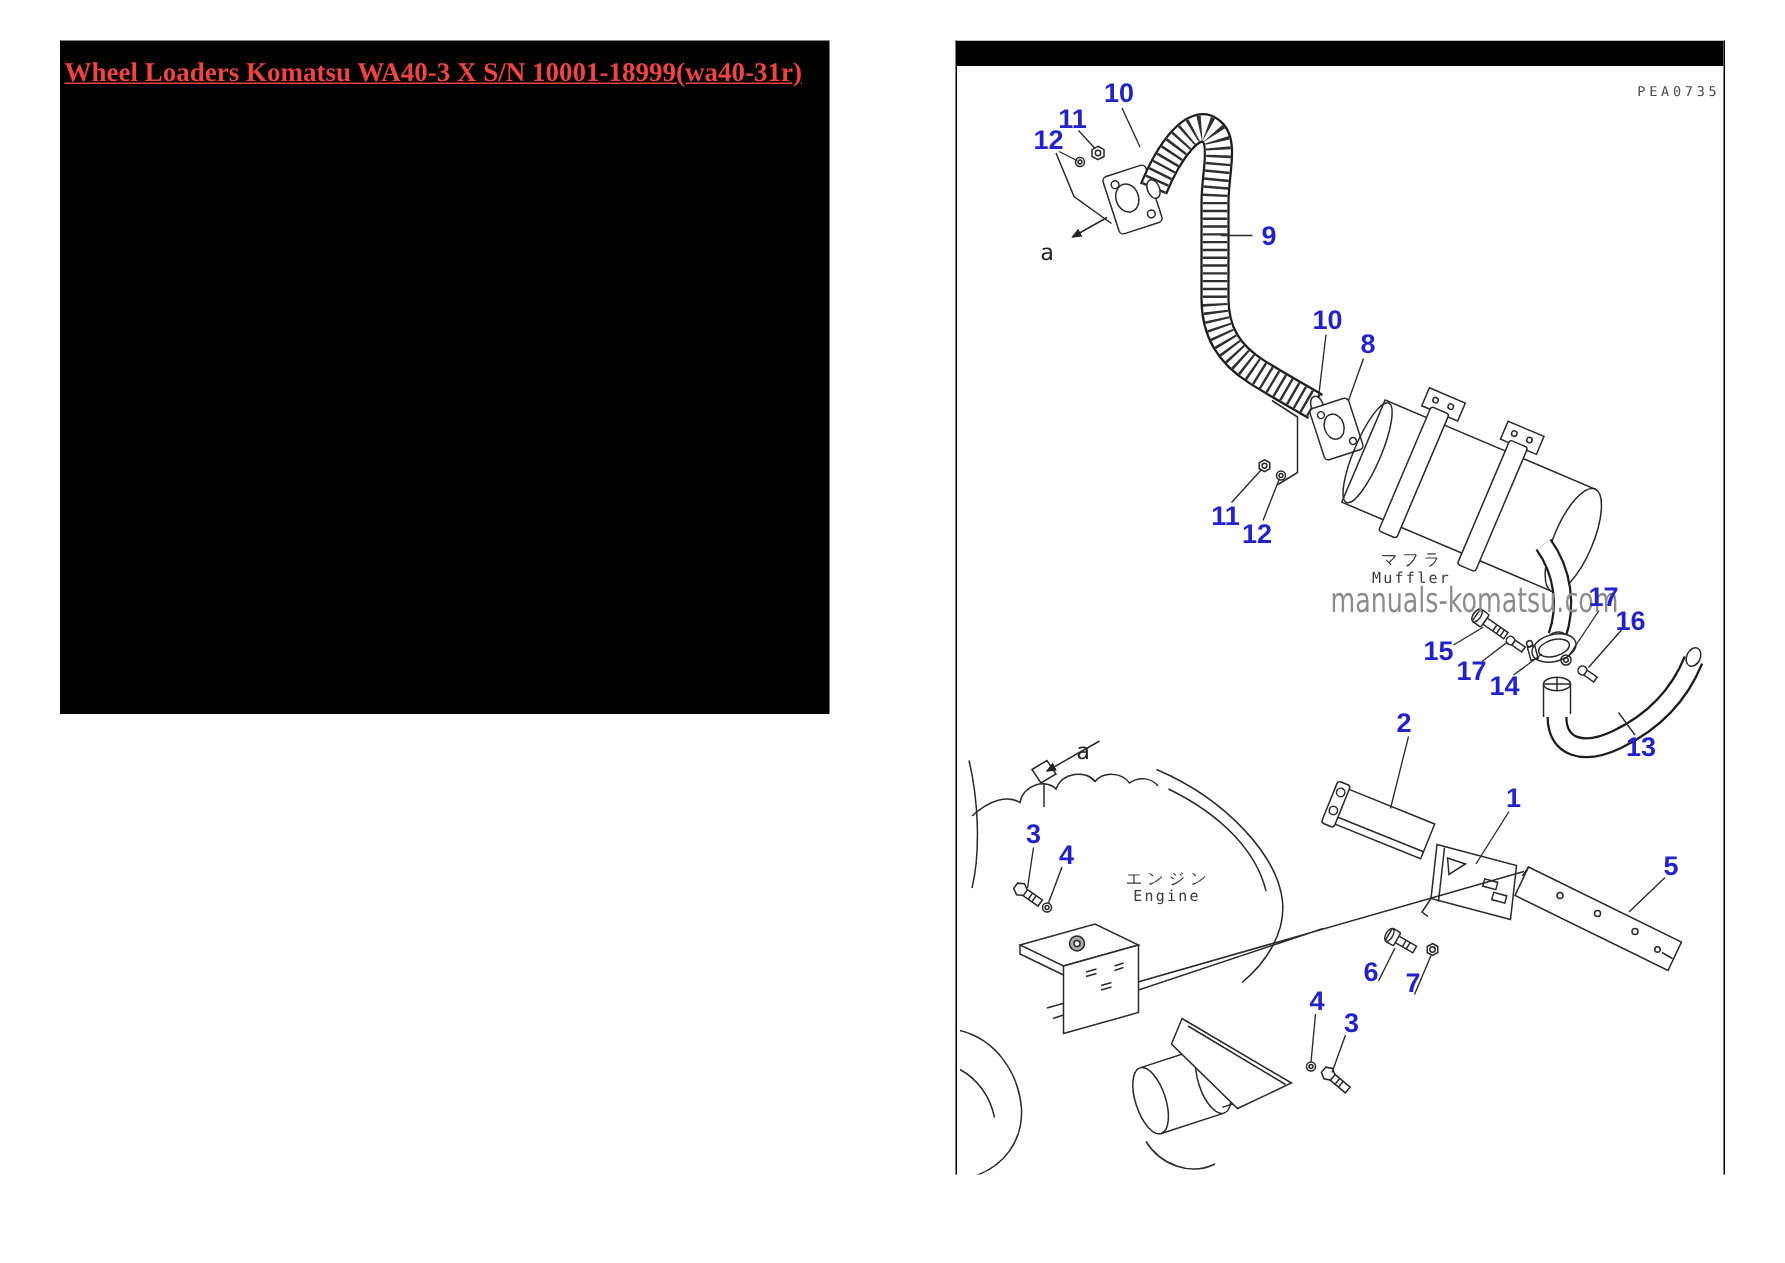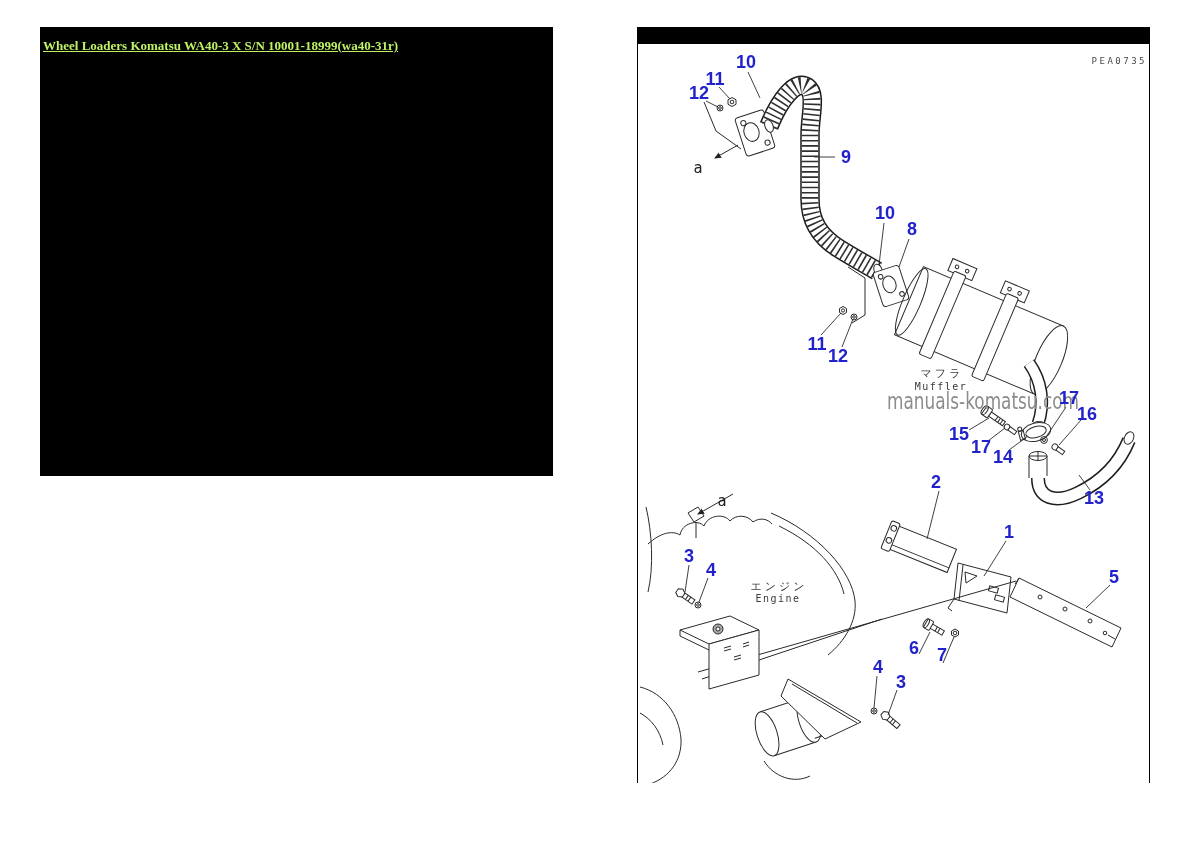--- a/index.html
+++ b/index.html
@@ -2,21 +2,21 @@
 <html><head>
 <meta charset="utf-8">
 <style>
   html,body{margin:0;padding:0;background:#ffffff;width:1190px;height:842px;
     font-family:"Liberation Sans",sans-serif;}
   .page{position:relative;width:1190px;height:842px;background:#fff;overflow:hidden;}
 
   
   .thumb{position:absolute;left:40px;top:27px;width:513px;height:449px;background:#000;}
   .thumb a{display:inline-block;margin:12px 0 13px 3px;font-family:"Liberation Serif",serif;
-    font-weight:bold;font-size:13px;color:#bef264;text-decoration:underline;line-height:1.1;}
+    font-weight:bold;font-size:18px;color:#ef4444;text-decoration:underline;line-height:1.1;}
 
   
   .panel{position:absolute;left:637px;top:27px;width:511px;height:756px;
     border-left:1px solid #000;border-right:1px solid #000;box-sizing:content-box;}
   .panel svg{display:block;width:511px;height:756px;}
 
   
   text{user-select:none;}
   .callout{font-family:"Liberation Sans",sans-serif;font-weight:bold;font-size:18px;fill:#2222cc;}
   .code{font-family:"DejaVu Sans Mono",monospace;font-size:9px;letter-spacing:2.5px;fill:#4a4a4a;}

